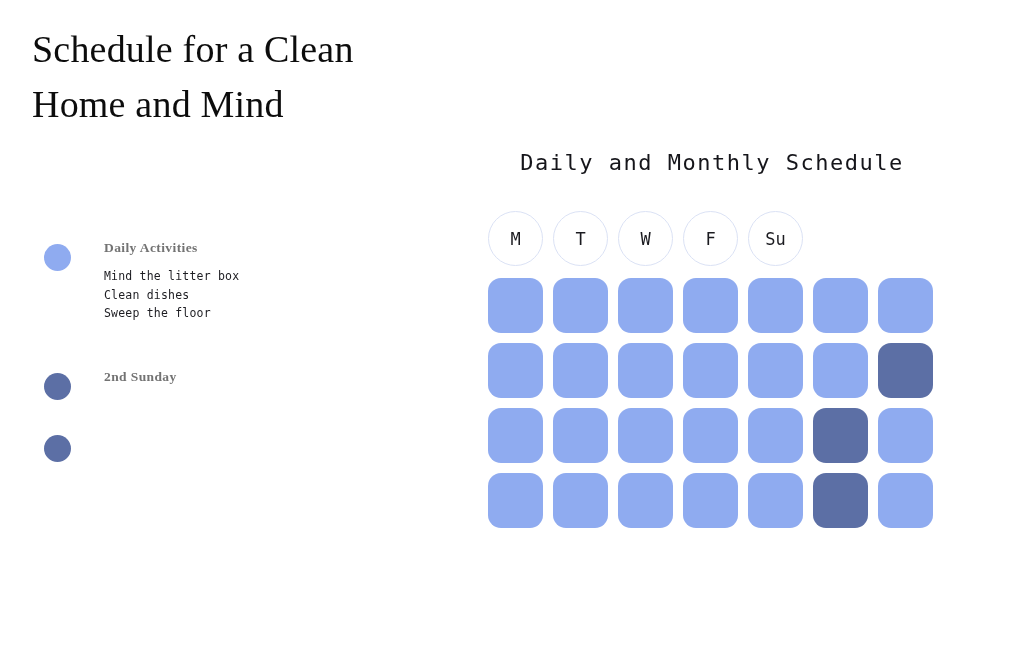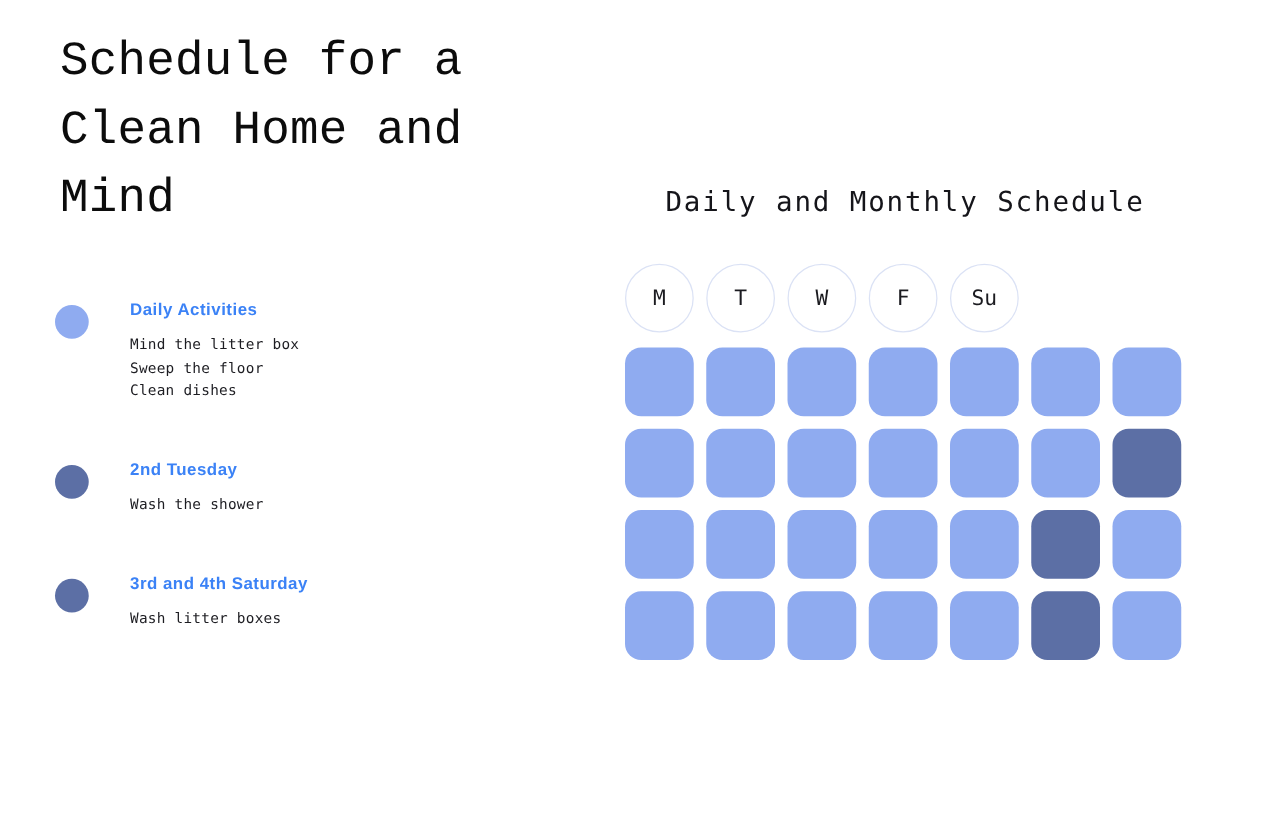--- a/index.html
+++ b/index.html
@@ -10,24 +10,24 @@
     width: 1024px;
     height: 663px;
     background: #ffffff;
     font-family: "Liberation Sans", sans-serif;
     overflow: hidden;
     position: relative;
   }
 
   .title {
     position: absolute;
-    left: 48px;
+    left: 32px;
     top: 22px;
     width: 420px;
-    font-family: Liberation Mono, monospace;
+    font-family: Liberation Serif, serif;
     font-size: 38px;
     line-height: 1.45;
     color: #0c0c0c;
     font-weight: 400;
     letter-spacing: 0.2px;
   }
 
   .legend {
     position: absolute;
     left: 44px;
@@ -43,38 +43,38 @@
     left: 0;
     top: 4px;
     width: 27px;
     height: 27px;
     border-radius: 50%;
   }
   .legend-body {
     margin-left: 60px;
   }
   .legend-heading {
-    font-family: Liberation Sans, sans-serif;
+    font-family: Liberation Serif, serif;
     font-size: 13.5px;
     font-weight: bold;
-    color: #3b82f6;
+    color: #737373;
     letter-spacing: 0.4px;
     margin-bottom: 11px;
   }
   .legend-item {
     font-family: "DejaVu Sans Mono", monospace;
     font-size: 11.5px;
     color: #1d1d22;
     letter-spacing: 0.2px;
     line-height: 1.62;
   }
 
   .calendar {
     position: absolute;
-    left: 500px;
+    left: 488px;
     top: 150px;
   }
   .cal-title {
     font-family: "DejaVu Sans Mono", monospace;
     font-size: 22px;
     color: #15151a;
     letter-spacing: 1.5px;
     text-align: center;
     width: 448px;
     margin-bottom: 36px;
@@ -118,39 +118,34 @@
 
 <div class="title">Schedule for a Clean Home and Mind</div>
 
 <div class="legend">
 
   <div class="legend-group">
     <div class="legend-swatch" style="background:#8fabf0;"></div>
     <div class="legend-body">
       <div class="legend-heading">Daily Activities</div>
       <div class="legend-item">Mind the litter box</div>
+      <div class="legend-item">Clean dishes</div>
       <div class="legend-item">Sweep the floor</div>
-      <div class="legend-item">Clean dishes</div>
     </div>
   </div>
 
   <div class="legend-group">
     <div class="legend-swatch" style="background:#5c6fa5;"></div>
     <div class="legend-body">
-      <div class="legend-heading">2nd Tuesday</div>
-      <div class="legend-item">Wash the shower</div>
+      <div class="legend-heading">2nd Sunday</div>
     </div>
   </div>
 
   <div class="legend-group">
     <div class="legend-swatch" style="background:#5c6fa5;"></div>
-    <div class="legend-body">
-      <div class="legend-heading">3rd and 4th Saturday</div>
-      <div class="legend-item">Wash litter boxes</div>
-    </div>
   </div>
 
 </div>
 
 <div class="calendar">
   <div class="cal-title">Daily and Monthly Schedule</div>
   <div class="cal-header">
     <div class="cal-daycell">M</div>
     <div class="cal-daycell">T</div>
     <div class="cal-daycell">W</div>

